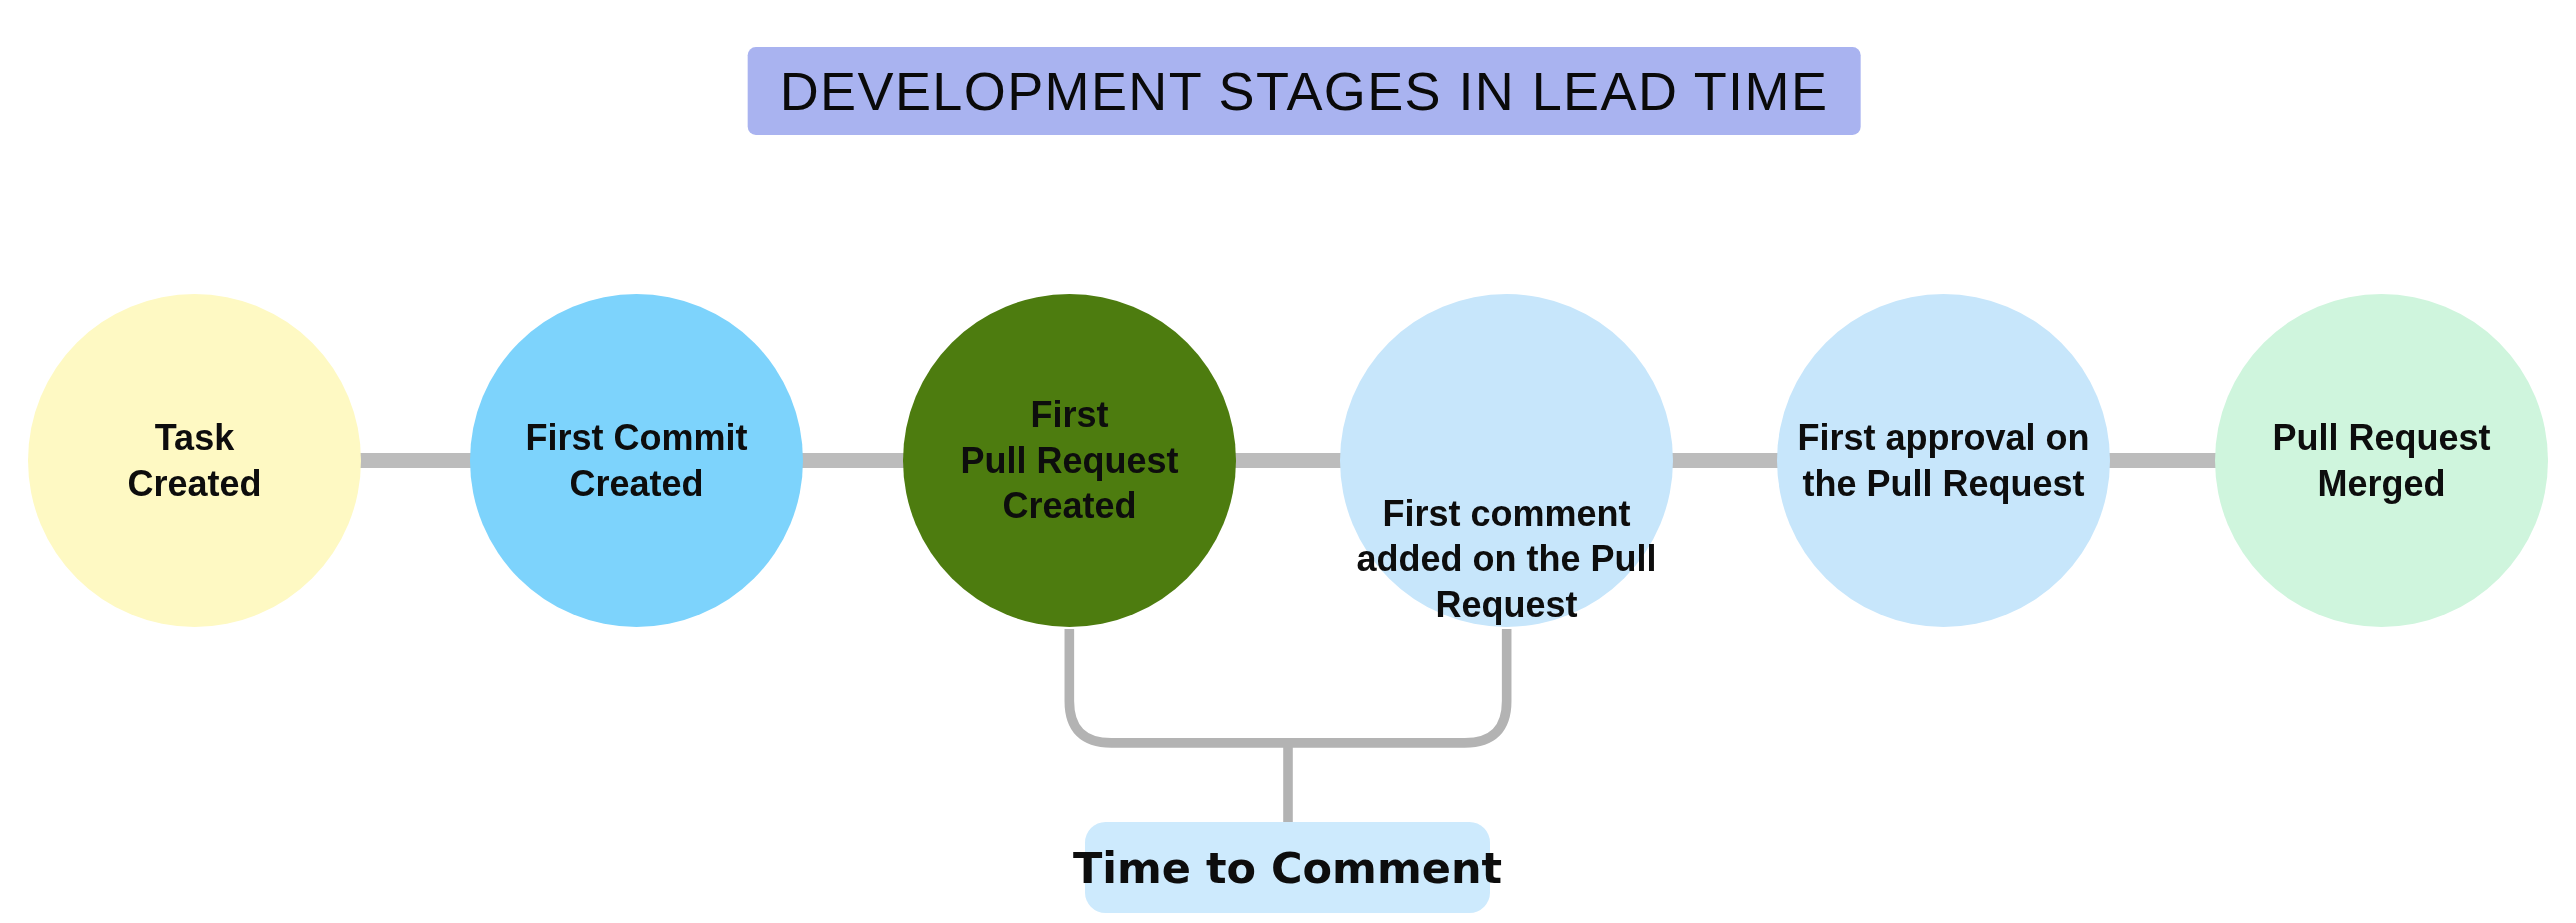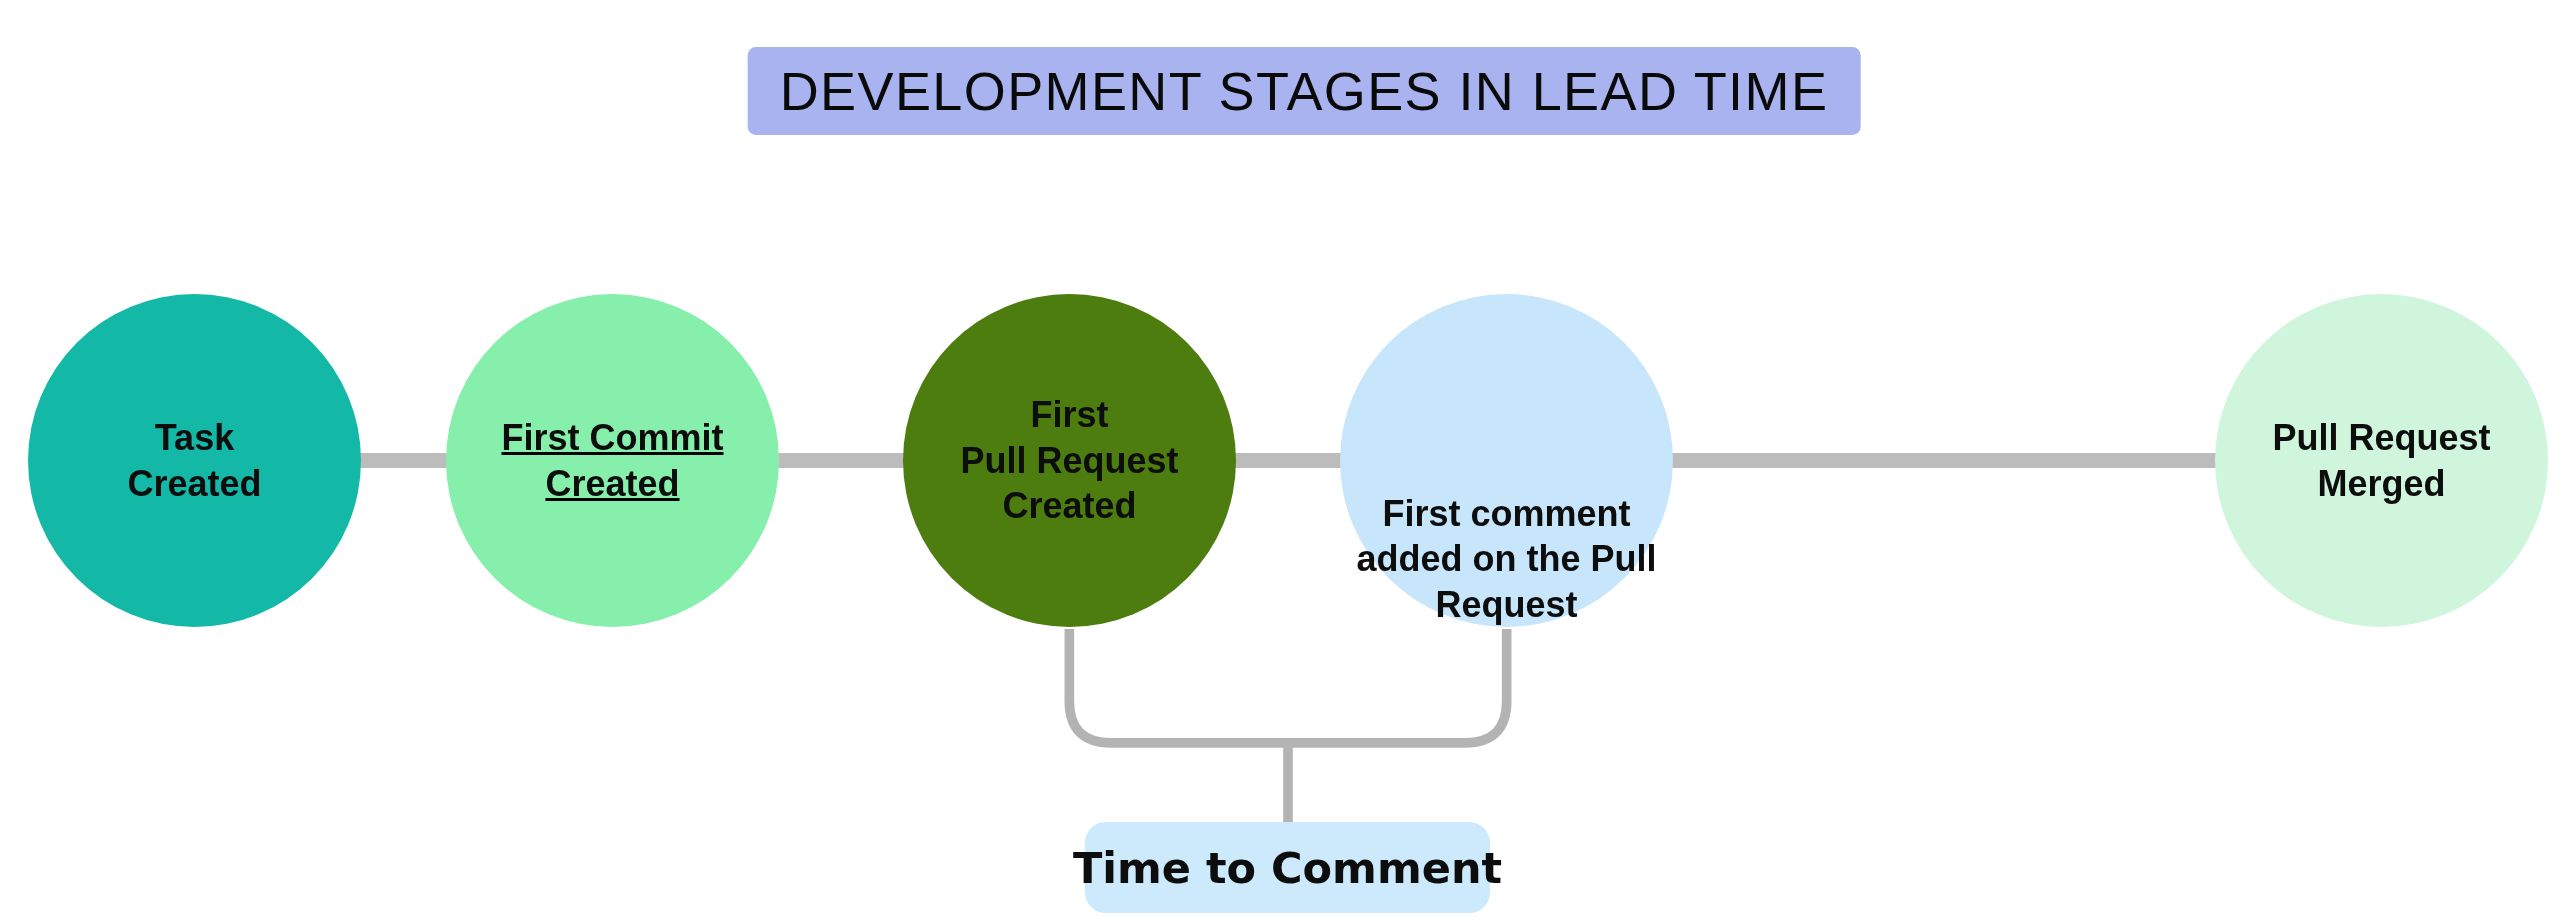--- a/index.html
+++ b/index.html
@@ -85,37 +85,41 @@
 <div class="canvas">
 
   <div class="title" style="background: rgb(169, 179, 240); margin-left: 16px;">DEVELOPMENT STAGES IN LEAD TIME</div>
 
   <div class="connector" style="left: 194px; width: 438px; background: rgb(188, 188, 188);"></div>
   <div class="connector" style="left: 632px; width: 438px; background: rgb(188, 188, 188);"></div>
   <div class="connector" style="left: 1069px; width: 438px; background: rgb(188, 188, 188);"></div>
   <div class="connector" style="left: 1506px; width: 438px; background: rgb(188, 188, 188);"></div>
   <div class="connector" style="left: 1943px; width: 438px; background: rgb(188, 188, 188);"></div>
 
-  <div class="circle" style="left: 28px; background: #14b8a6;">
+  <div class="circle" style="left: 28px; background: #fef9c3;">
     <span class="circle-label">Task
 Created</span>
   </div>
-  <div class="circle" style="left: 446px; background: #86efac; text-decoration: underline;">
+  <div class="circle" style="left: 470px; background: #7dd3fc;">
     <span class="circle-label">First Commit
 Created</span>
   </div>
   <div class="circle" style="left: 903px; background: #4d7c0f;">
     <span class="circle-label">First
 Pull Request
 Created</span>
   </div>
   <div class="circle" style="left: 1340px; background: rgb(199, 230, 251); align-items: flex-end;">
     <span class="circle-label">First comment
 added on the Pull
 Request</span>
+  </div>
+  <div class="circle" style="left: 1777px; background: rgb(199, 230, 251);">
+    <span class="circle-label">First approval on
+the Pull Request</span>
   </div>
   <div class="circle" style="left: 2215px; background: rgb(207, 245, 221);">
     <span class="circle-label">Pull Request
 Merged</span>
   </div>
 
   <svg class="bracket-svg" viewBox="0 0 670 300">
     <path d="M 16.5 10 V 115 Q 16.5 176 77.5 176 H 592.5 Q 653.5 176 653.5 115 V 10" fill="none" stroke-width="14" stroke="#b3b3b3"></path>
     <path d="M 335 176 V 292" fill="none" stroke-width="14" stroke="#b3b3b3"></path>
   </svg>

